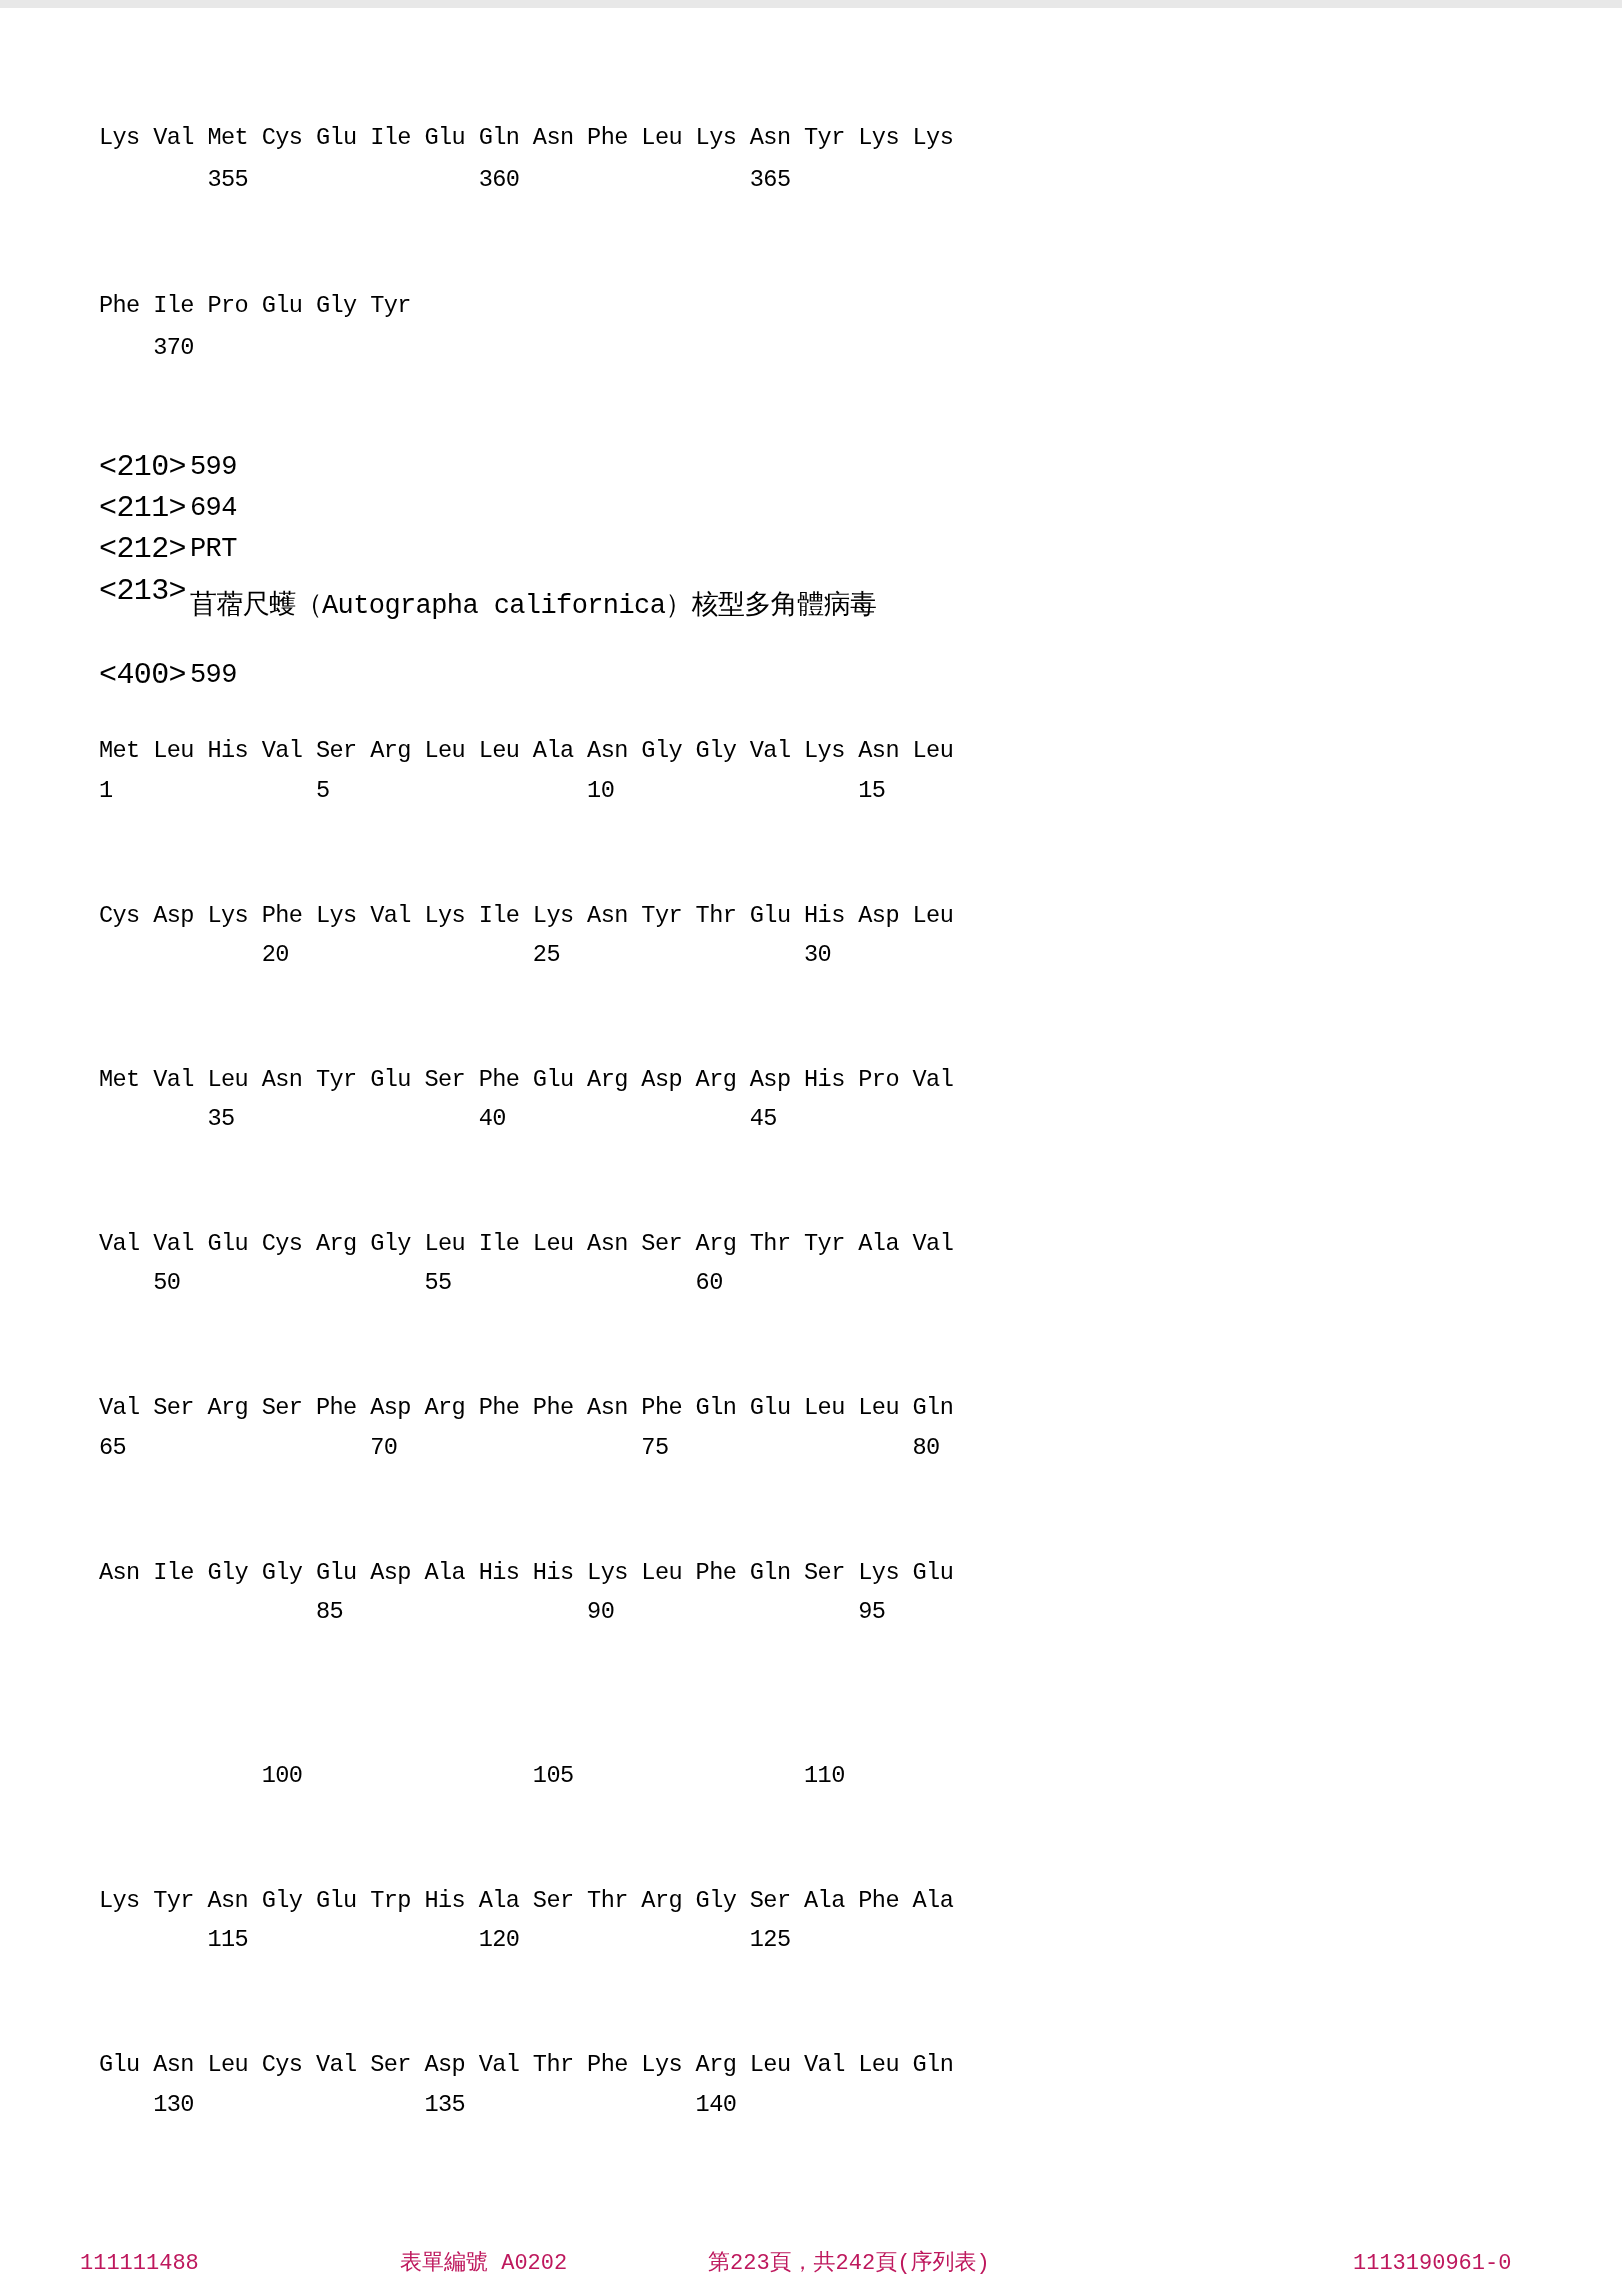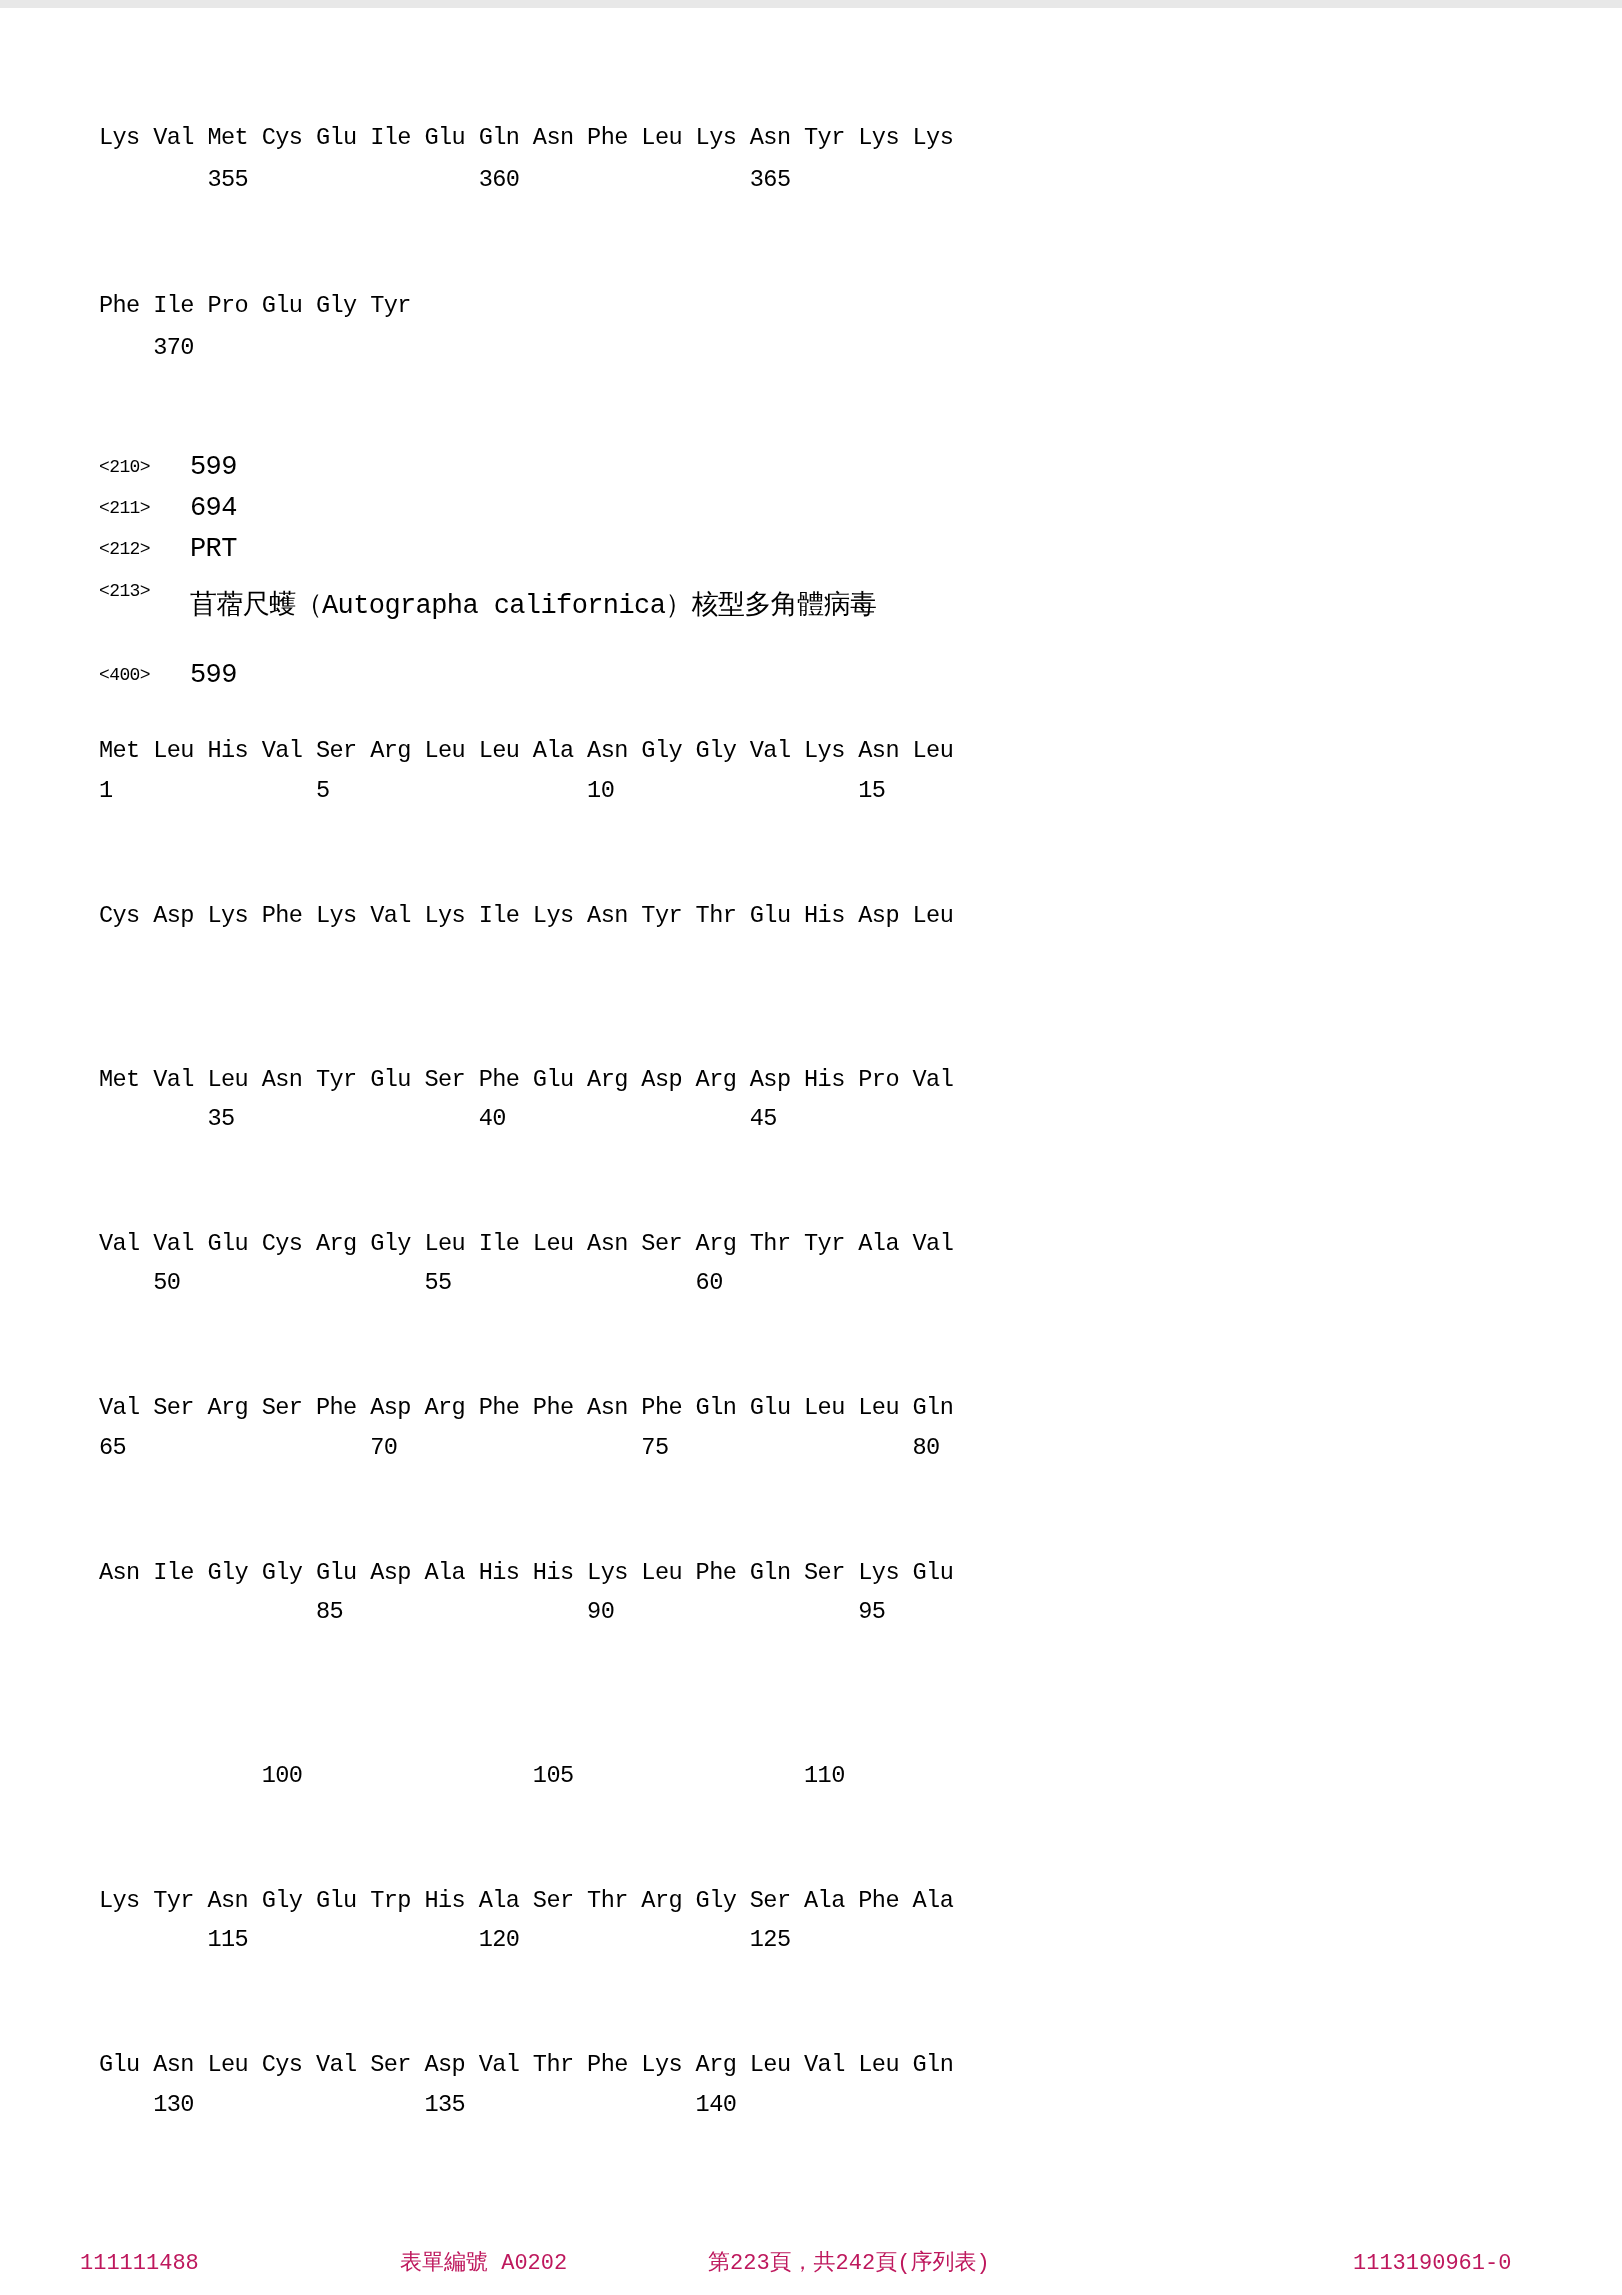--- a/index.html
+++ b/index.html
@@ -19,21 +19,21 @@
     font-size: 23.6px;
     line-height: 29px;
     letter-spacing: -0.6px;
     white-space: pre;
     color: #000;
   }
   .tag-label {
     position: absolute;
     left: 99px;
     font-family: "Liberation Mono", monospace;
-    font-size: 18px;
+    font-size: 30px;
     line-height: 29px;
     letter-spacing: -0.6px;
     white-space: pre;
   }
   .tag-value {
     position: absolute;
     left: 190px;
     font-family: "Liberation Mono", monospace;
     font-size: 27px;
     line-height: 29px;
@@ -71,20 +71,21 @@
   <span class="tag-label" style="top:569px">&lt;213&gt;</span>
   <span class="tag-value" style="top:584px">苜蓿尺蠖（Autographa californica）核型多角體病毒</span>
 
   <span class="tag-label" style="top:653px">&lt;400&gt;</span>
   <span class="tag-value" style="top:653px">599</span>
 
   <div class="line" style="top:728px">Met Leu His Val Ser Arg Leu Leu Ala Asn Gly Gly Val Lys Asn Leu</div>
   <div class="line" style="top:768px">1               5                   10                  15</div>
 
   <div class="line" style="top:893px">Cys Asp Lys Phe Lys Val Lys Ile Lys Asn Tyr Thr Glu His Asp Leu</div>
+  <div class="line" style="top:932px">            20                  25                  30</div>
 
   <div class="line" style="top:1057px">Met Val Leu Asn Tyr Glu Ser Phe Glu Arg Asp Arg Asp His Pro Val</div>
   <div class="line" style="top:1096px">        35                  40                  45</div>
 
   <div class="line" style="top:1221px">Val Val Glu Cys Arg Gly Leu Ile Leu Asn Ser Arg Thr Tyr Ala Val</div>
   <div class="line" style="top:1260px">    50                  55                  60</div>
 
   <div class="line" style="top:1385px">Val Ser Arg Ser Phe Asp Arg Phe Phe Asn Phe Gln Glu Leu Leu Gln</div>
   <div class="line" style="top:1425px">65                  70                  75                  80</div>
 

